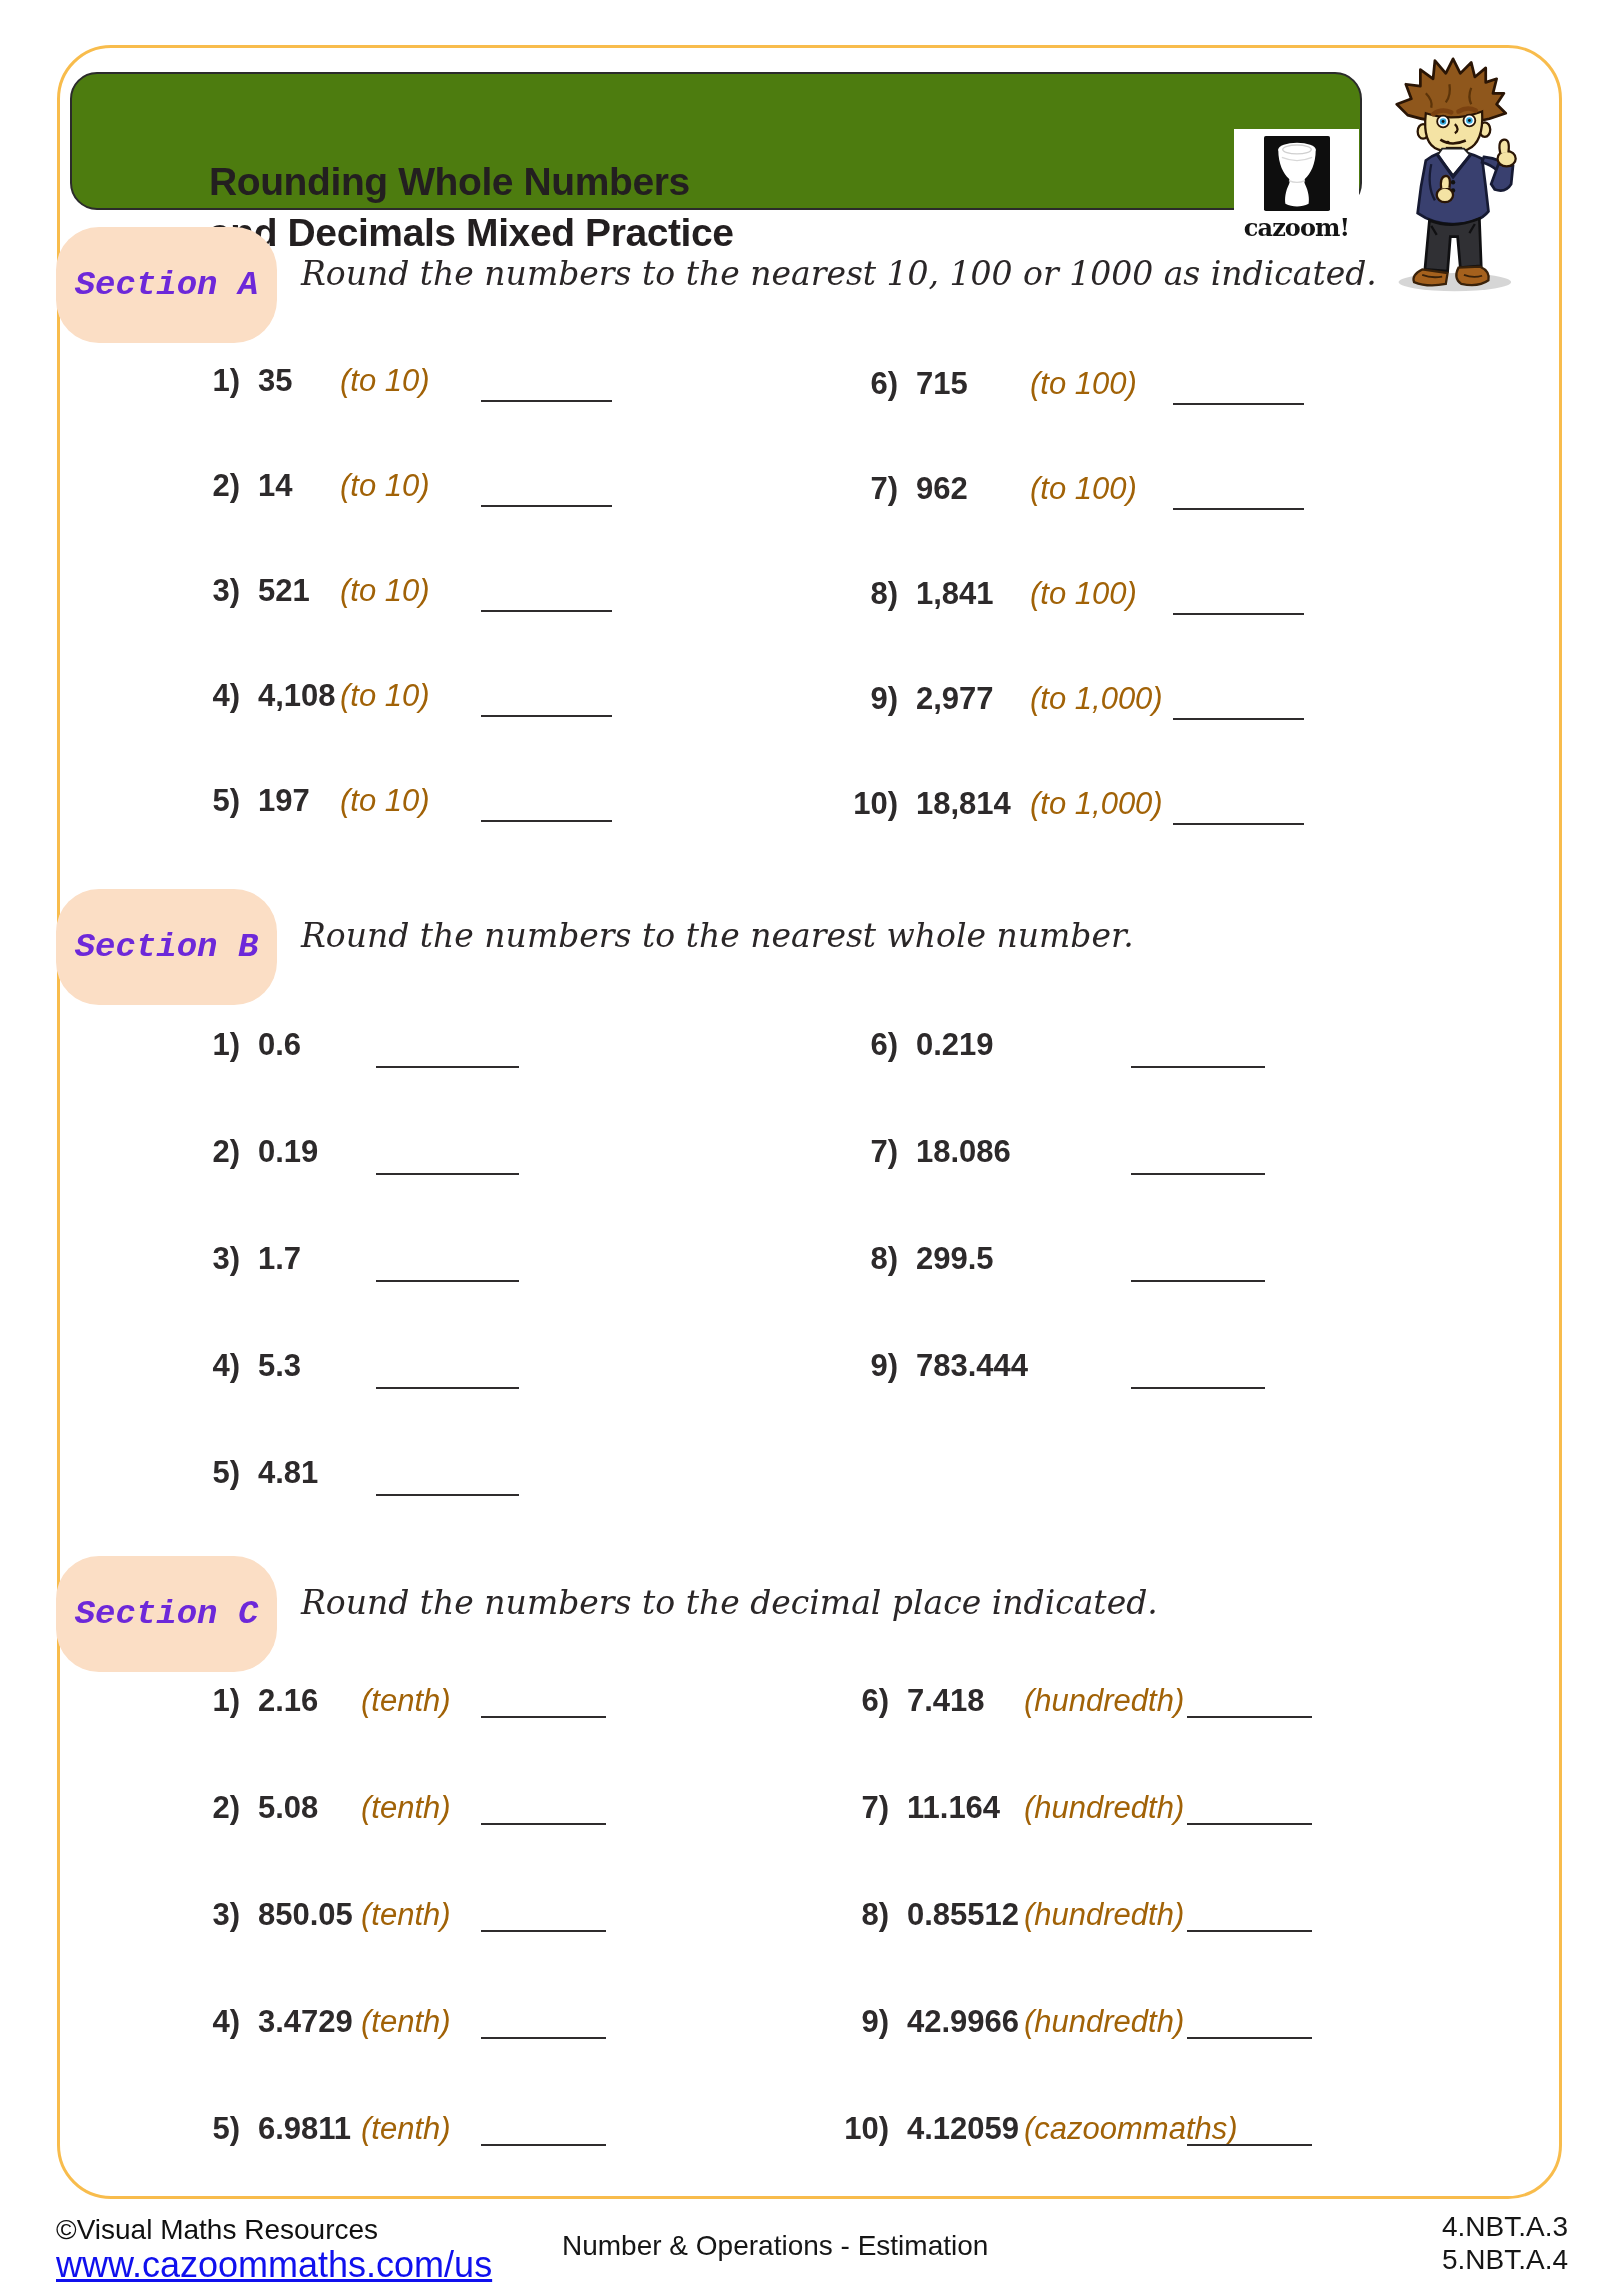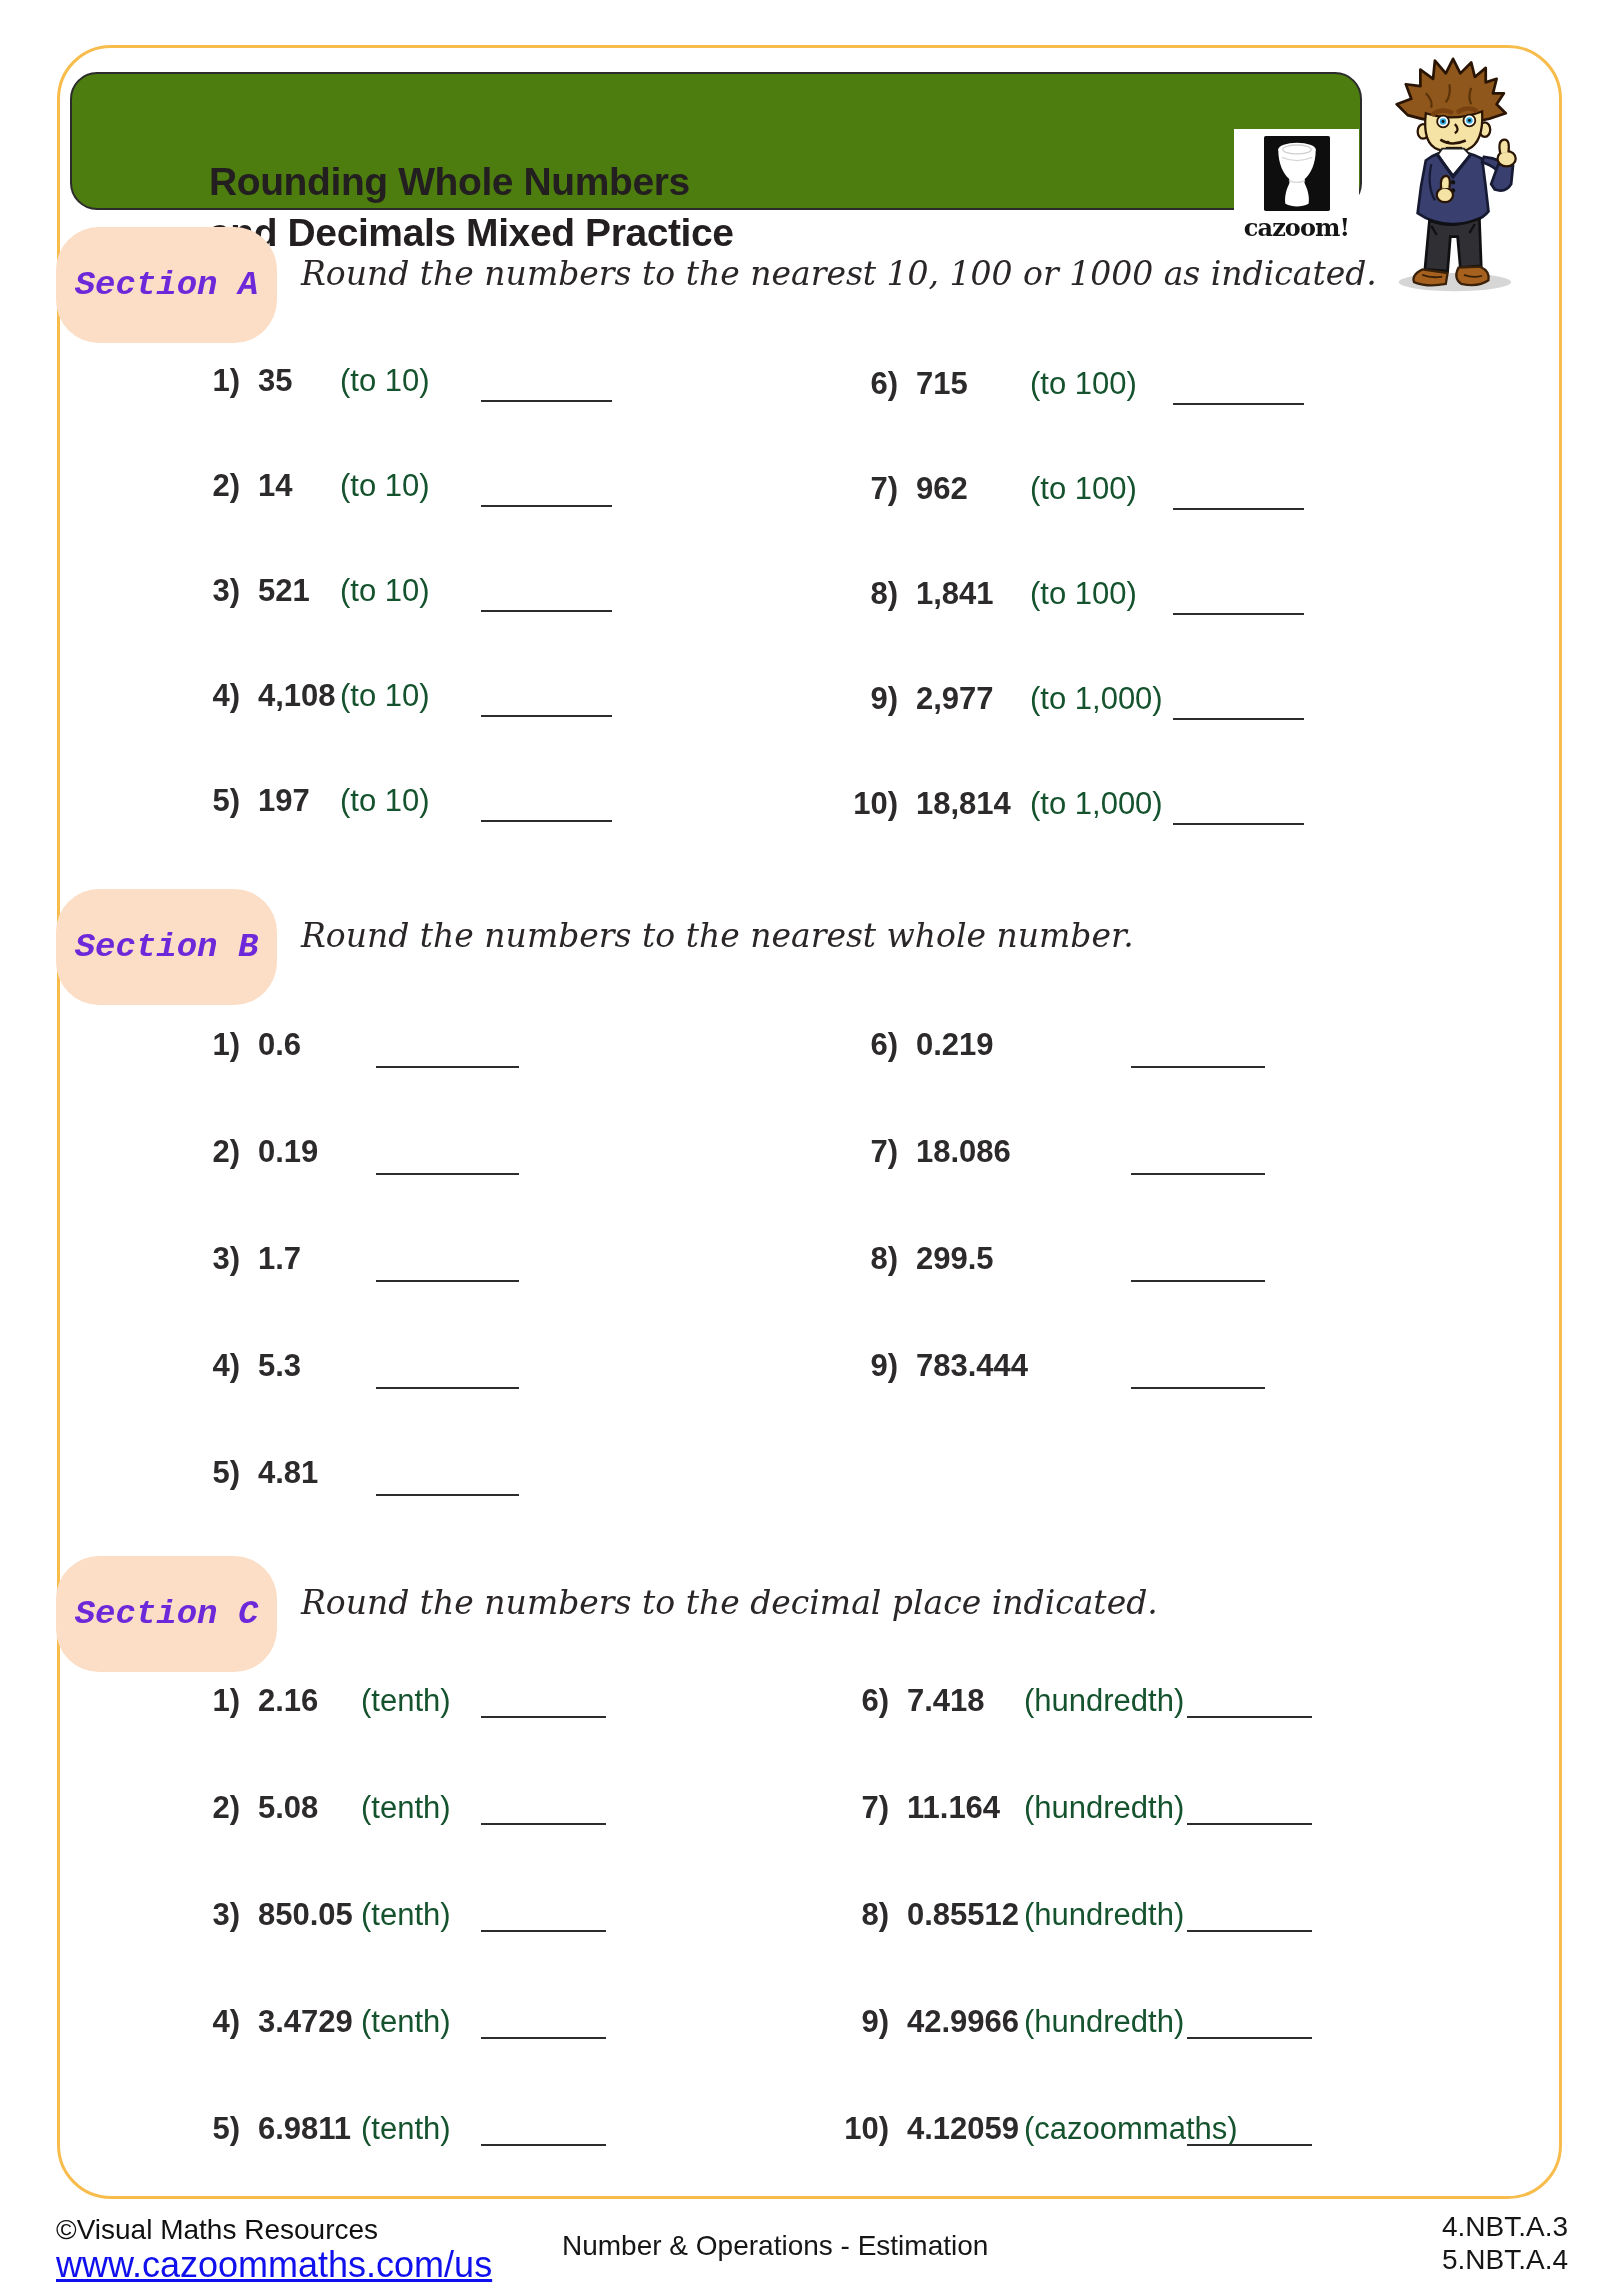--- a/index.html
+++ b/index.html
@@ -36,22 +36,22 @@
          font-size:33px;color:#2a2627;}
   #pill-a{top:227px}#instr-a{top:227px}
   #pill-b{top:889px}#instr-b{top:889px}
   #pill-c{top:1556px}#instr-c{top:1556px}
 
   
   .col{position:absolute;}
   .prow{position:relative;height:var(--rh);font-size:31px;line-height:41px;}
   .pnum{display:inline-block;width:var(--numw);text-align:right;font-weight:700;color:#2d2a2b;}
   .pval{display:inline-block;margin-left:18px;font-weight:700;color:#2d2a2b;white-space:nowrap;}
-  .phint{position:absolute;left:var(--hintx);top:0;font-weight:400;
-         color:#14532d;white-space:nowrap;text-align:right;}
+  .phint{position:absolute;left:var(--hintx);top:0;font-style:italic;font-weight:400;
+         color:#a16207;white-space:nowrap;text-align:right;}
   .ansline{position:absolute;left:var(--linex);top:var(--liney);width:var(--linew);
            height:0;border-bottom:2.7px solid #2f2c2d;}
 
   .sa-left {left:179px;top:360px; --rh:105px;--numw:61px;--hintx:161px;--linex:302px;--liney:40px;--linew:131px;}
   .sa-right{left:842px;top:363px; --rh:105px;--numw:56px;--hintx:188px;--linex:331px;--liney:40px;--linew:131px;}
   .sb-left {left:179px;top:1024px;--rh:107px;--numw:61px;--linex:197px;--liney:42px;--linew:143px;}
   .sb-right{left:842px;top:1024px;--rh:107px;--numw:56px;--linex:289px;--liney:42px;--linew:134px;}
   .sc-left {left:179px;top:1680px;--rh:107px;--numw:61px;--hintx:182px;--linex:302px;--liney:36px;--linew:125px;}
   .sc-right{left:833px;top:1680px;--rh:107px;--numw:56px;--hintx:191px;--linex:354px;--liney:36px;--linew:125px;}
 

